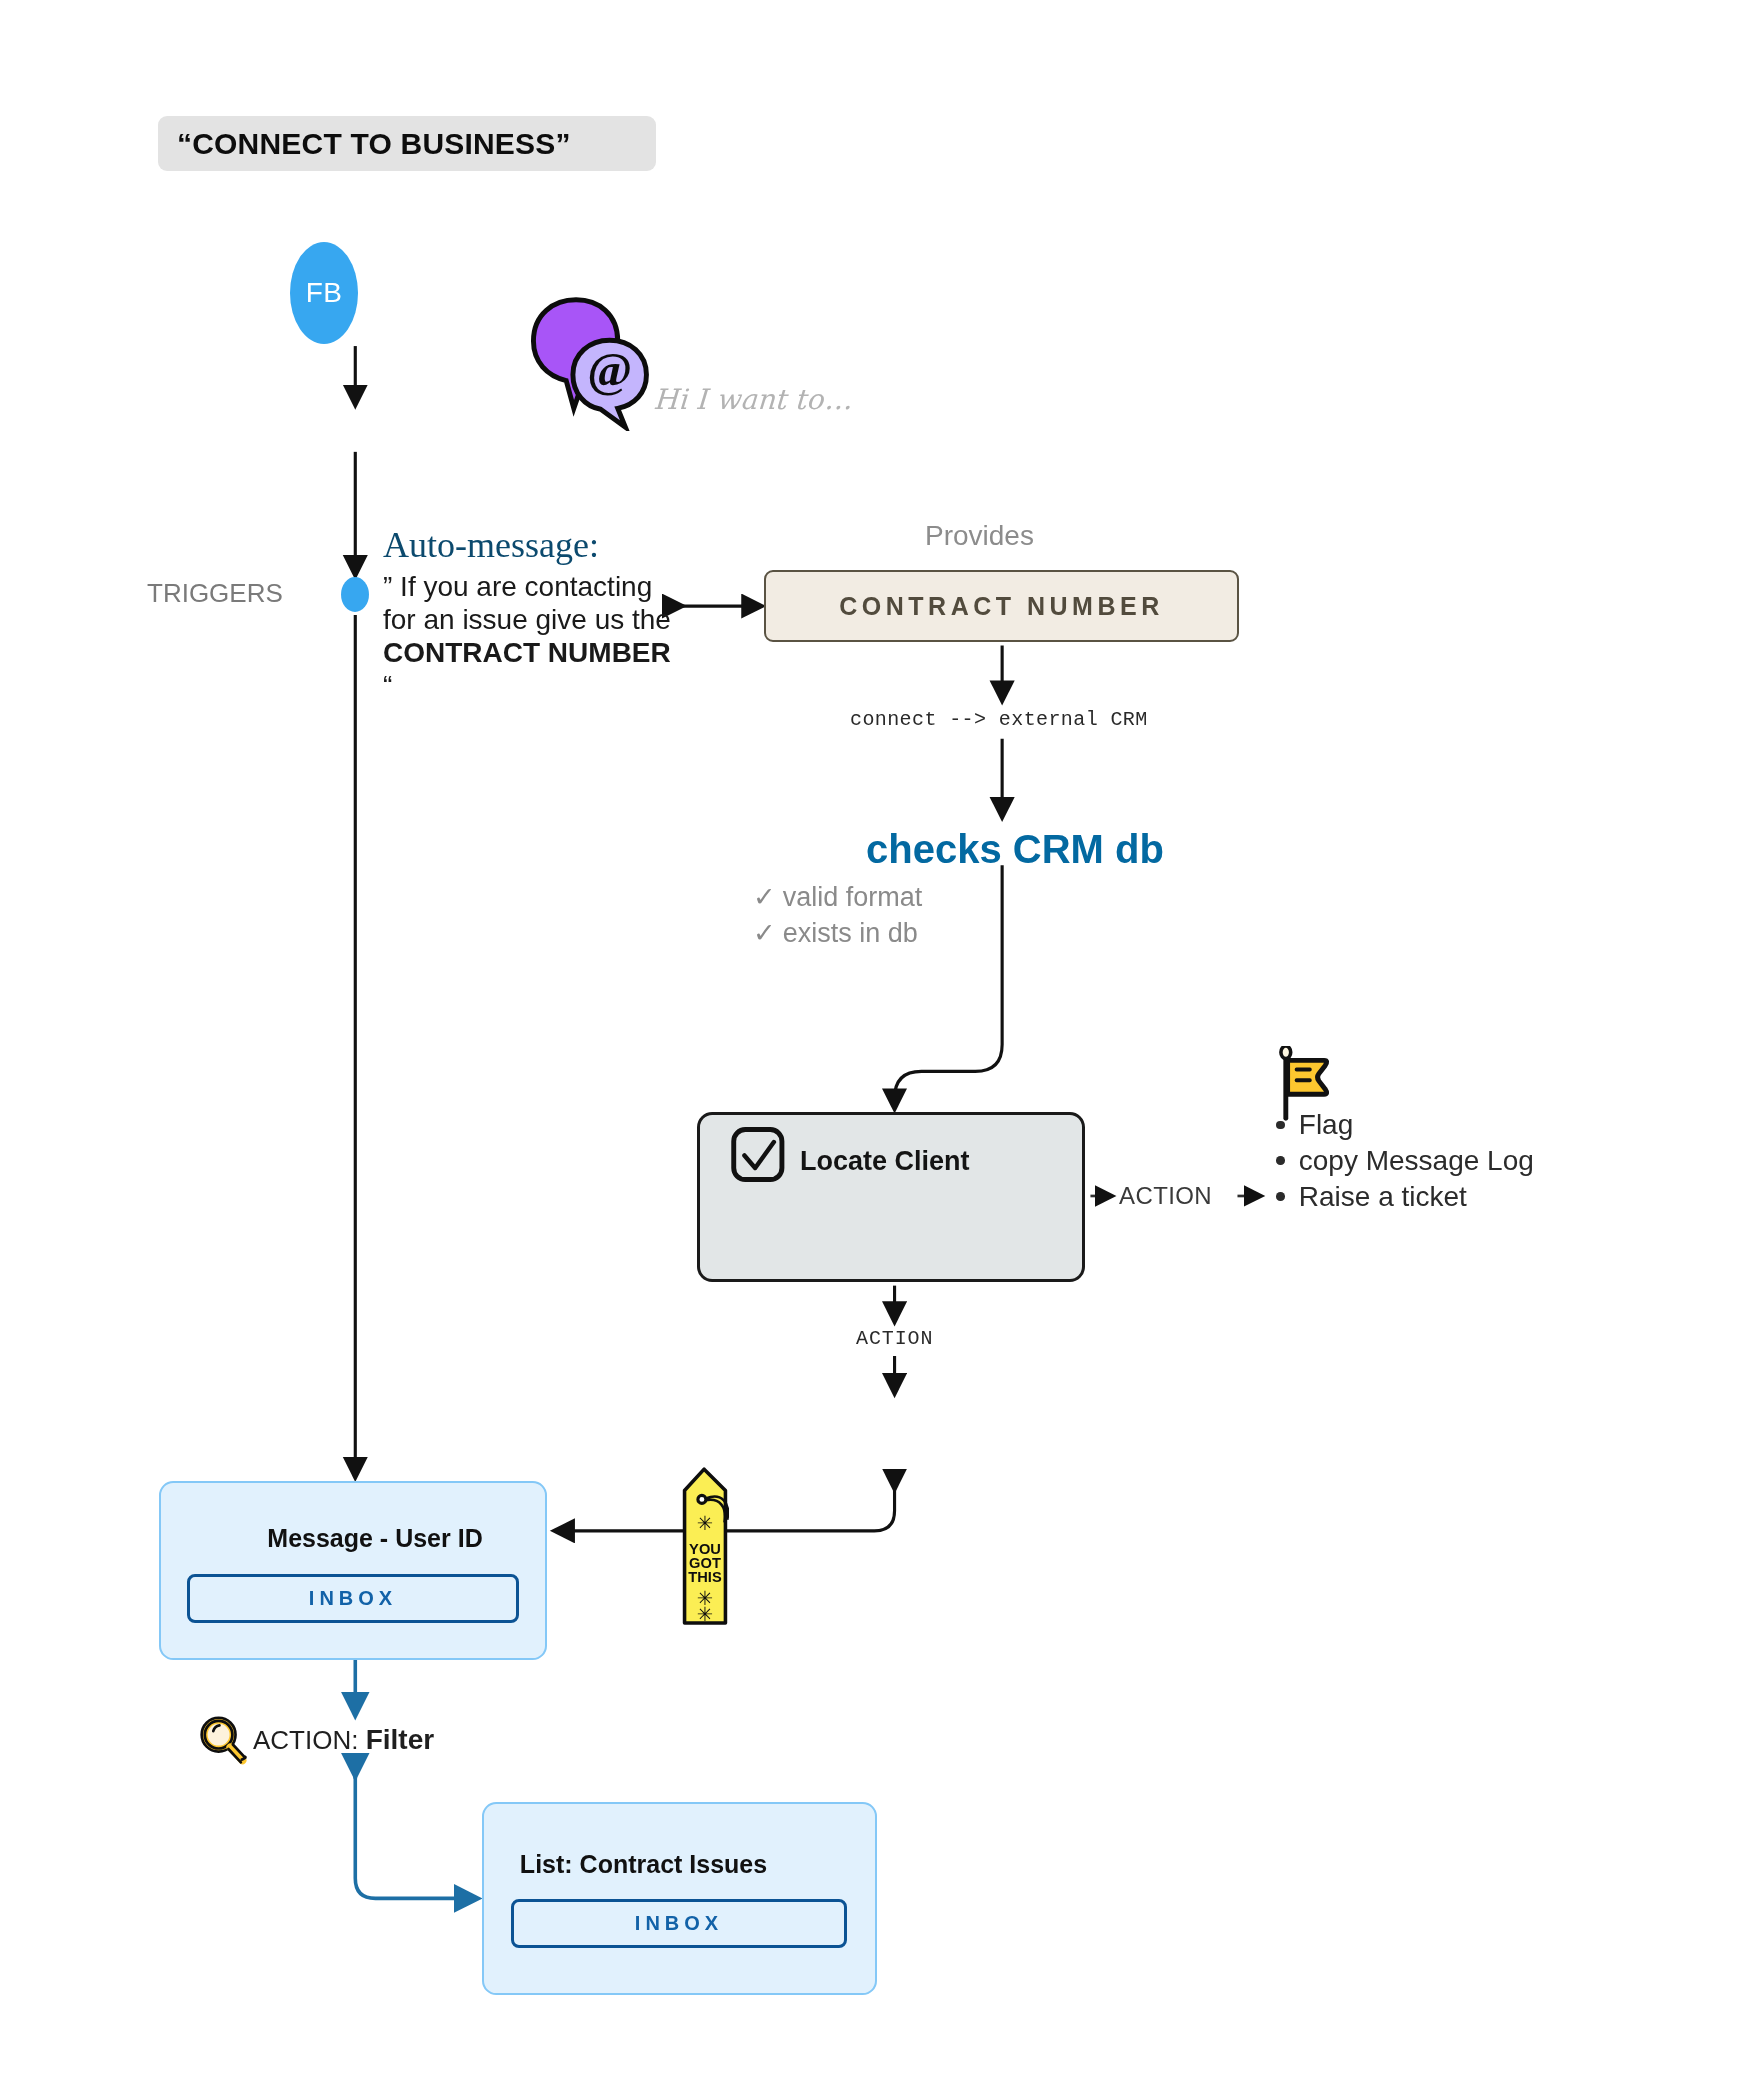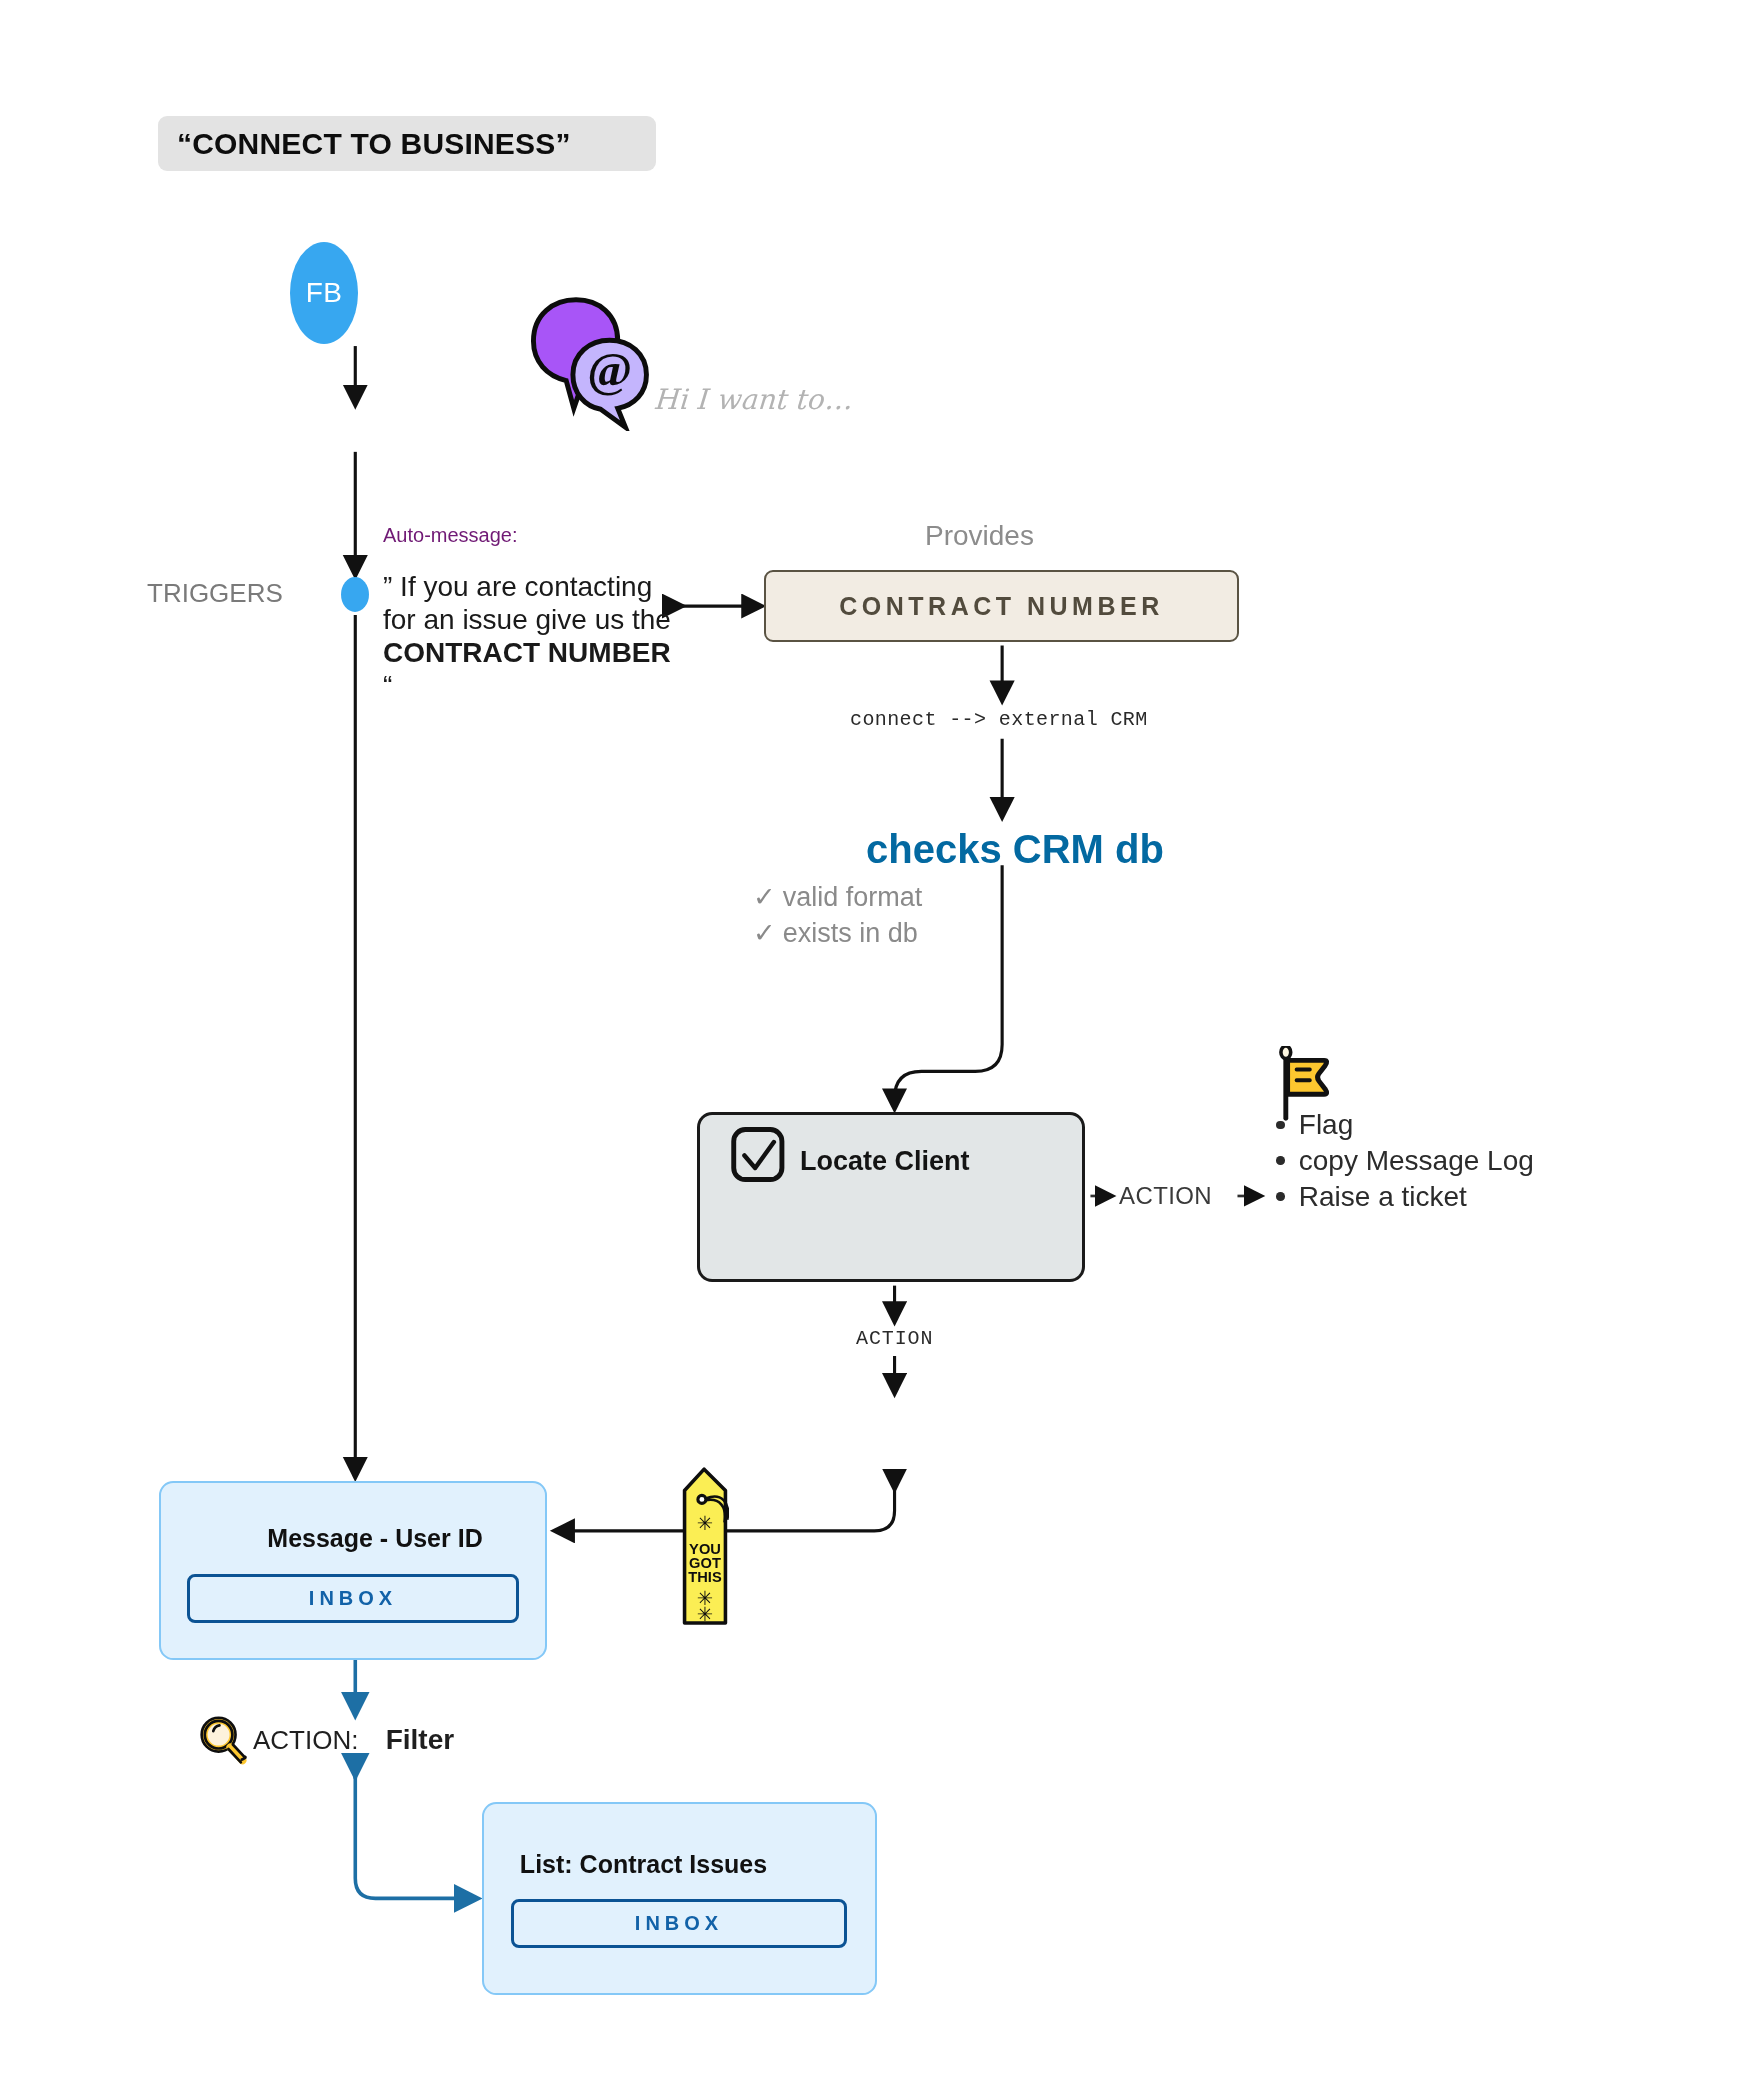--- a/index.html
+++ b/index.html
@@ -93,23 +93,24 @@
   #trigger-dot {
     left: 341px; top: 577px;
     width: 28px; height: 35px;
     background: #37a7f0;
     border-radius: 50%;
   }
 
   
   #auto-message-label {
     left: 383px; top: 524px;
-    font-size: 20px;
-    color: #701a75;
-    white-space: nowrap;
+    font-size: 36px;
+    color: #0c4a6e;
+    white-space: nowrap;
+    font-family: Liberation Serif, serif;
   }
   #auto-message-body {
     left: 383px; top: 570px;
     width: 296px;
     font-size: 28px;
     color: #1a1a1a;
     line-height: 1.18;
   }
   #auto-message-body .bold { font-weight: 700; }
 
@@ -280,21 +281,21 @@
   }
 
   
   #filter-icon { left: 199px; top: 1716px; width: 49px; height: 49px; }
   #filter-label {
     left: 253px; top: 1724px;
     font-size: 26px;
     color: #1f1f1f;
     white-space: nowrap;
   }
-  #filter-label .bold { font-weight: 700; font-size: 28px; margin-left: 20px; }
+  #filter-label .bold { font-weight: 700; font-size: 28px; }
 
   
   #list-contract-box {
     left: 482px; top: 1802px;
     width: 395px; height: 193px;
     background: #e1f1fd;
     border: 2.7px solid #84c8f7;
     border-radius: 14.3px;
     box-sizing: border-box;
   }

